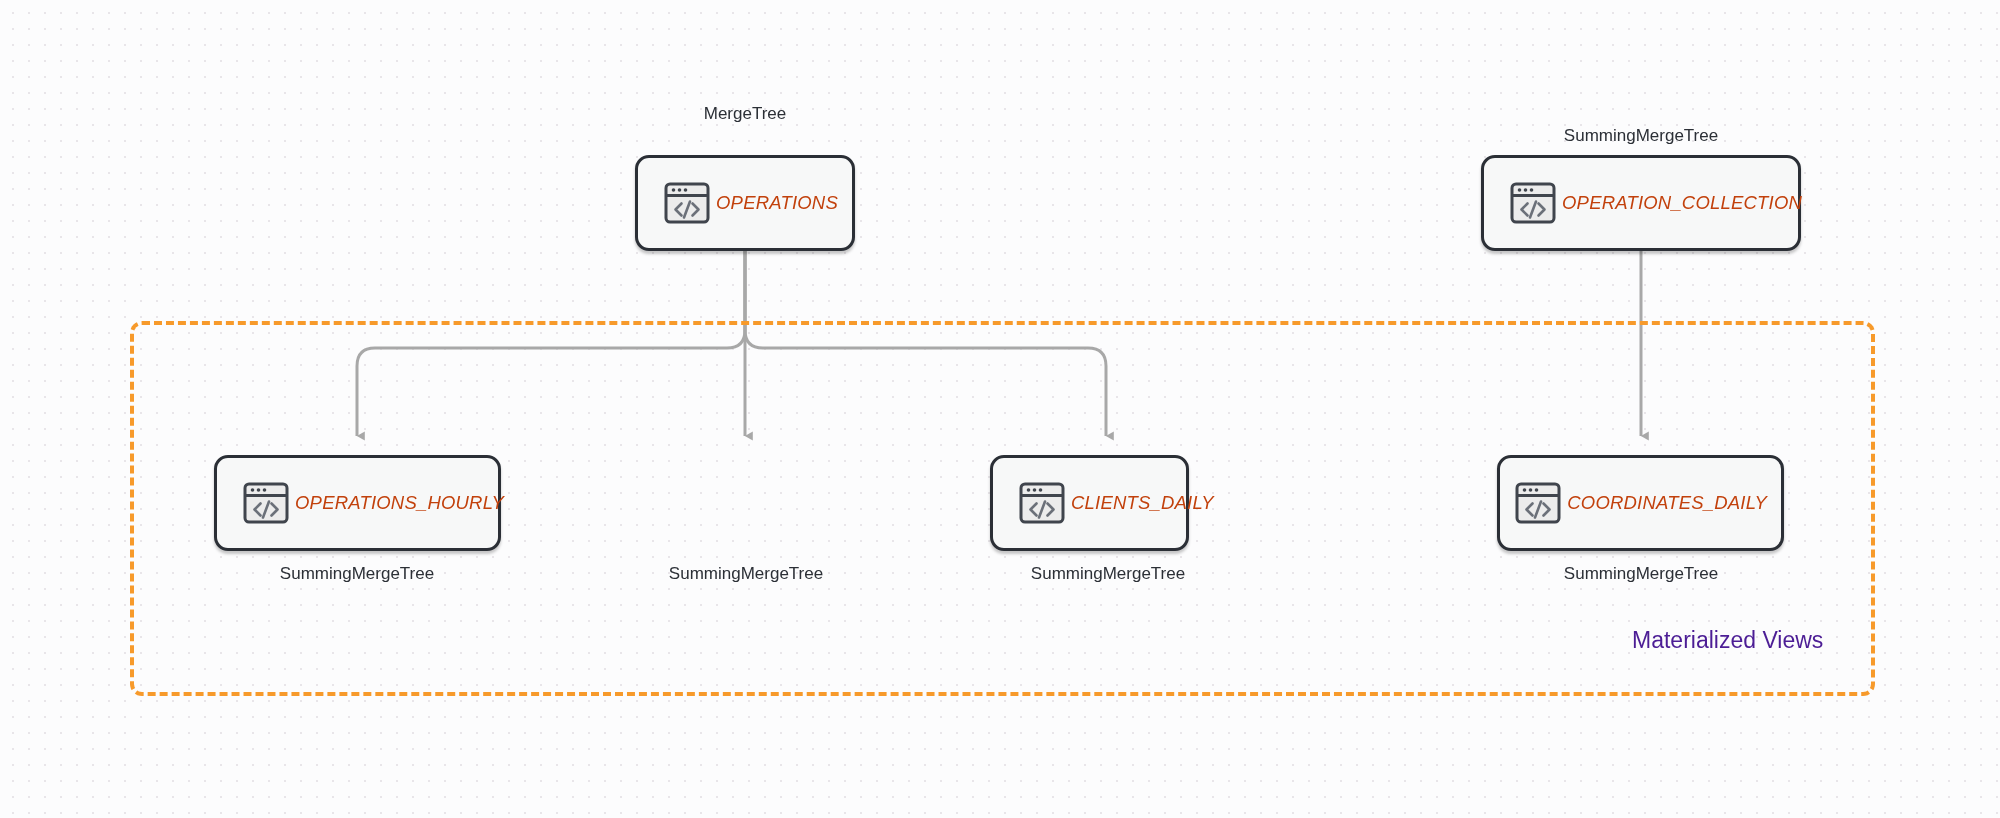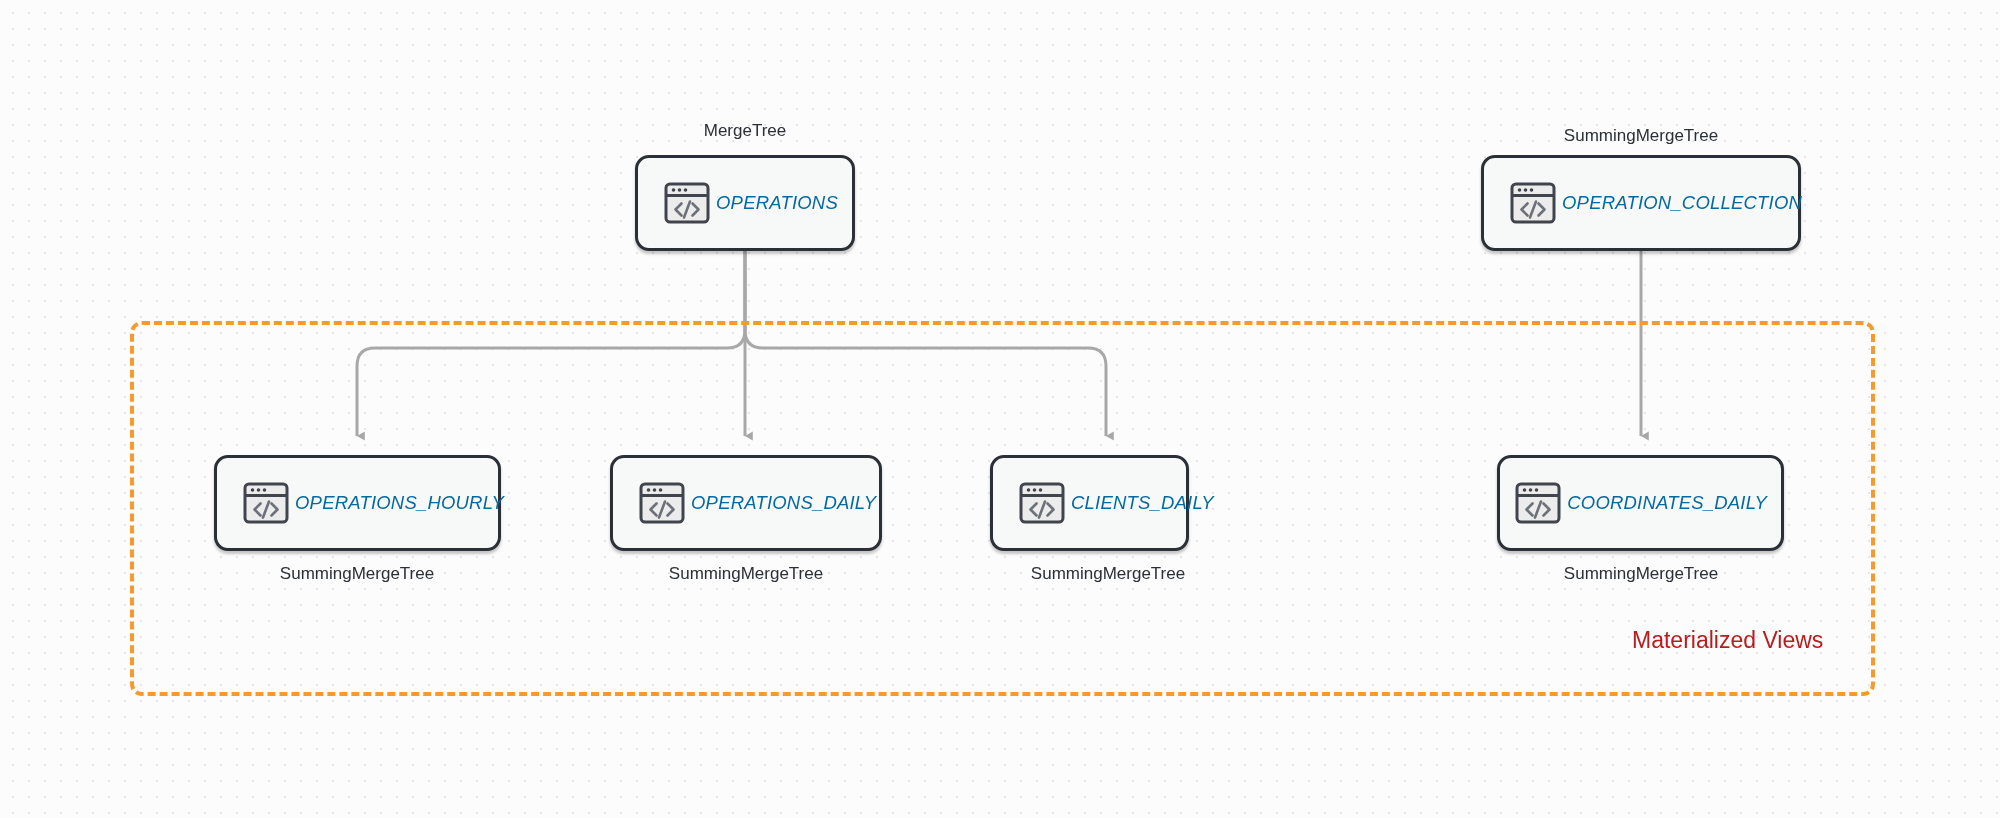--- a/index.html
+++ b/index.html
@@ -39,21 +39,21 @@
   
   .mv-group {
     position: absolute;
     box-sizing: border-box;
     border: 4px dashed #f79a2b;
     border-radius: 12px;
     z-index: 2;
   }
   .mv-group-label {
     position: absolute;
-    color: #b91c1c;
+    color: #4c1d95;
     font-size: 23px;
     font-family: "Liberation Sans", sans-serif;
     white-space: nowrap;
     z-index: 3;
   }
 
   
   .node {
     position: absolute;
     box-sizing: border-box;
@@ -69,21 +69,21 @@
     flex: 0 0 auto;
     margin-left: 26px;
     width: 46px;
     height: 42px;
   }
   .node-label {
     flex: 1 1 auto;
     text-align: center;
     font-style: italic;
     font-size: 18.5px;
-    color: #0369a1;
+    color: #c2410c;
     letter-spacing: 0.2px;
     white-space: nowrap;
     padding-right: 14px;
     padding-left: 6px;
   }
 
   
   .engine-caption {
     position: absolute;
     font-size: 17px;
@@ -110,21 +110,21 @@
     <path d="M745,251 L745,330 Q745,348 727,348 L375,348 Q357,348 357,366 L357,436" fill="none" stroke="#a8a8a8" stroke-width="3" marker-end="url(#arrowhead)"></path>
 
     <path d="M745,251 L745,330 Q745,348 763,348 L1088,348 Q1106,348 1106,366 L1106,436" fill="none" stroke="#a8a8a8" stroke-width="3" marker-end="url(#arrowhead)"></path>
 
     <path d="M1641,251 L1641,436" fill="none" stroke="#a8a8a8" stroke-width="3" marker-end="url(#arrowhead)"></path>
   </svg>
 
   <div class="mv-group" style="left:130px; top:321px; width:1745px; height:375px;"></div>
   <div class="mv-group-label" style="left:1632px; top:627px;">Materialized Views</div>
 
-  <div class="engine-caption" style="left:595px; top:121px; width:300px;">MergeTree</div>
+  <div class="engine-caption" style="left:595px; top:104px; width:300px;">MergeTree</div>
 
   <div class="node" style="left:635px; top:155px; width:220px; height:96px;">
     <span class="node-icon">
       <svg viewBox="0 0 46 42" width="46" height="42" xmlns="http://www.w3.org/2000/svg">
         <rect x="2" y="2" width="42" height="38" rx="4" ry="4" fill="#ececec" stroke="#40454d" stroke-width="3"></rect>
         <line x1="2" y1="13.5" x2="44" y2="13.5" stroke="#40454d" stroke-width="3"></line>
         <circle cx="9.5" cy="8" r="1.8" fill="#40454d"></circle>
         <circle cx="15.5" cy="8" r="1.8" fill="#40454d"></circle>
         <circle cx="21.5" cy="8" r="1.8" fill="#40454d"></circle>
         <path d="M17.5 21.5 L11.5 27.5 L17.5 33.5" fill="none" stroke="#6b7079" stroke-width="2.6" stroke-linecap="round" stroke-linejoin="round"></path>
@@ -163,35 +163,20 @@
         <circle cx="21.5" cy="8" r="1.8" fill="#40454d"></circle>
         <path d="M17.5 21.5 L11.5 27.5 L17.5 33.5" fill="none" stroke="#6b7079" stroke-width="2.6" stroke-linecap="round" stroke-linejoin="round"></path>
         <path d="M28.5 21.5 L34.5 27.5 L28.5 33.5" fill="none" stroke="#6b7079" stroke-width="2.6" stroke-linecap="round" stroke-linejoin="round"></path>
         <line x1="26" y1="19.5" x2="20" y2="35.5" stroke="#6b7079" stroke-width="2.6" stroke-linecap="round"></line>
       </svg>
     </span>
     <span class="node-label">OPERATIONS_HOURLY</span>
   </div>
   <div class="engine-caption" style="left:207px; top:564px; width:300px;">SummingMergeTree</div>
 
-  <div class="node" style="left:610px; top:455px; width:272px; height:96px;">
-    <span class="node-icon">
-      <svg viewBox="0 0 46 42" width="46" height="42" xmlns="http://www.w3.org/2000/svg">
-        <rect x="2" y="2" width="42" height="38" rx="4" ry="4" fill="#ececec" stroke="#40454d" stroke-width="3"></rect>
-        <line x1="2" y1="13.5" x2="44" y2="13.5" stroke="#40454d" stroke-width="3"></line>
-        <circle cx="9.5" cy="8" r="1.8" fill="#40454d"></circle>
-        <circle cx="15.5" cy="8" r="1.8" fill="#40454d"></circle>
-        <circle cx="21.5" cy="8" r="1.8" fill="#40454d"></circle>
-        <path d="M17.5 21.5 L11.5 27.5 L17.5 33.5" fill="none" stroke="#6b7079" stroke-width="2.6" stroke-linecap="round" stroke-linejoin="round"></path>
-        <path d="M28.5 21.5 L34.5 27.5 L28.5 33.5" fill="none" stroke="#6b7079" stroke-width="2.6" stroke-linecap="round" stroke-linejoin="round"></path>
-        <line x1="26" y1="19.5" x2="20" y2="35.5" stroke="#6b7079" stroke-width="2.6" stroke-linecap="round"></line>
-      </svg>
-    </span>
-    <span class="node-label">OPERATIONS_DAILY</span>
-  </div>
   <div class="engine-caption" style="left:596px; top:564px; width:300px;">SummingMergeTree</div>
 
   <div class="node" style="left:990px; top:455px; width:199px; height:96px;">
     <span class="node-icon">
       <svg viewBox="0 0 46 42" width="46" height="42" xmlns="http://www.w3.org/2000/svg">
         <rect x="2" y="2" width="42" height="38" rx="4" ry="4" fill="#ececec" stroke="#40454d" stroke-width="3"></rect>
         <line x1="2" y1="13.5" x2="44" y2="13.5" stroke="#40454d" stroke-width="3"></line>
         <circle cx="9.5" cy="8" r="1.8" fill="#40454d"></circle>
         <circle cx="15.5" cy="8" r="1.8" fill="#40454d"></circle>
         <circle cx="21.5" cy="8" r="1.8" fill="#40454d"></circle>

